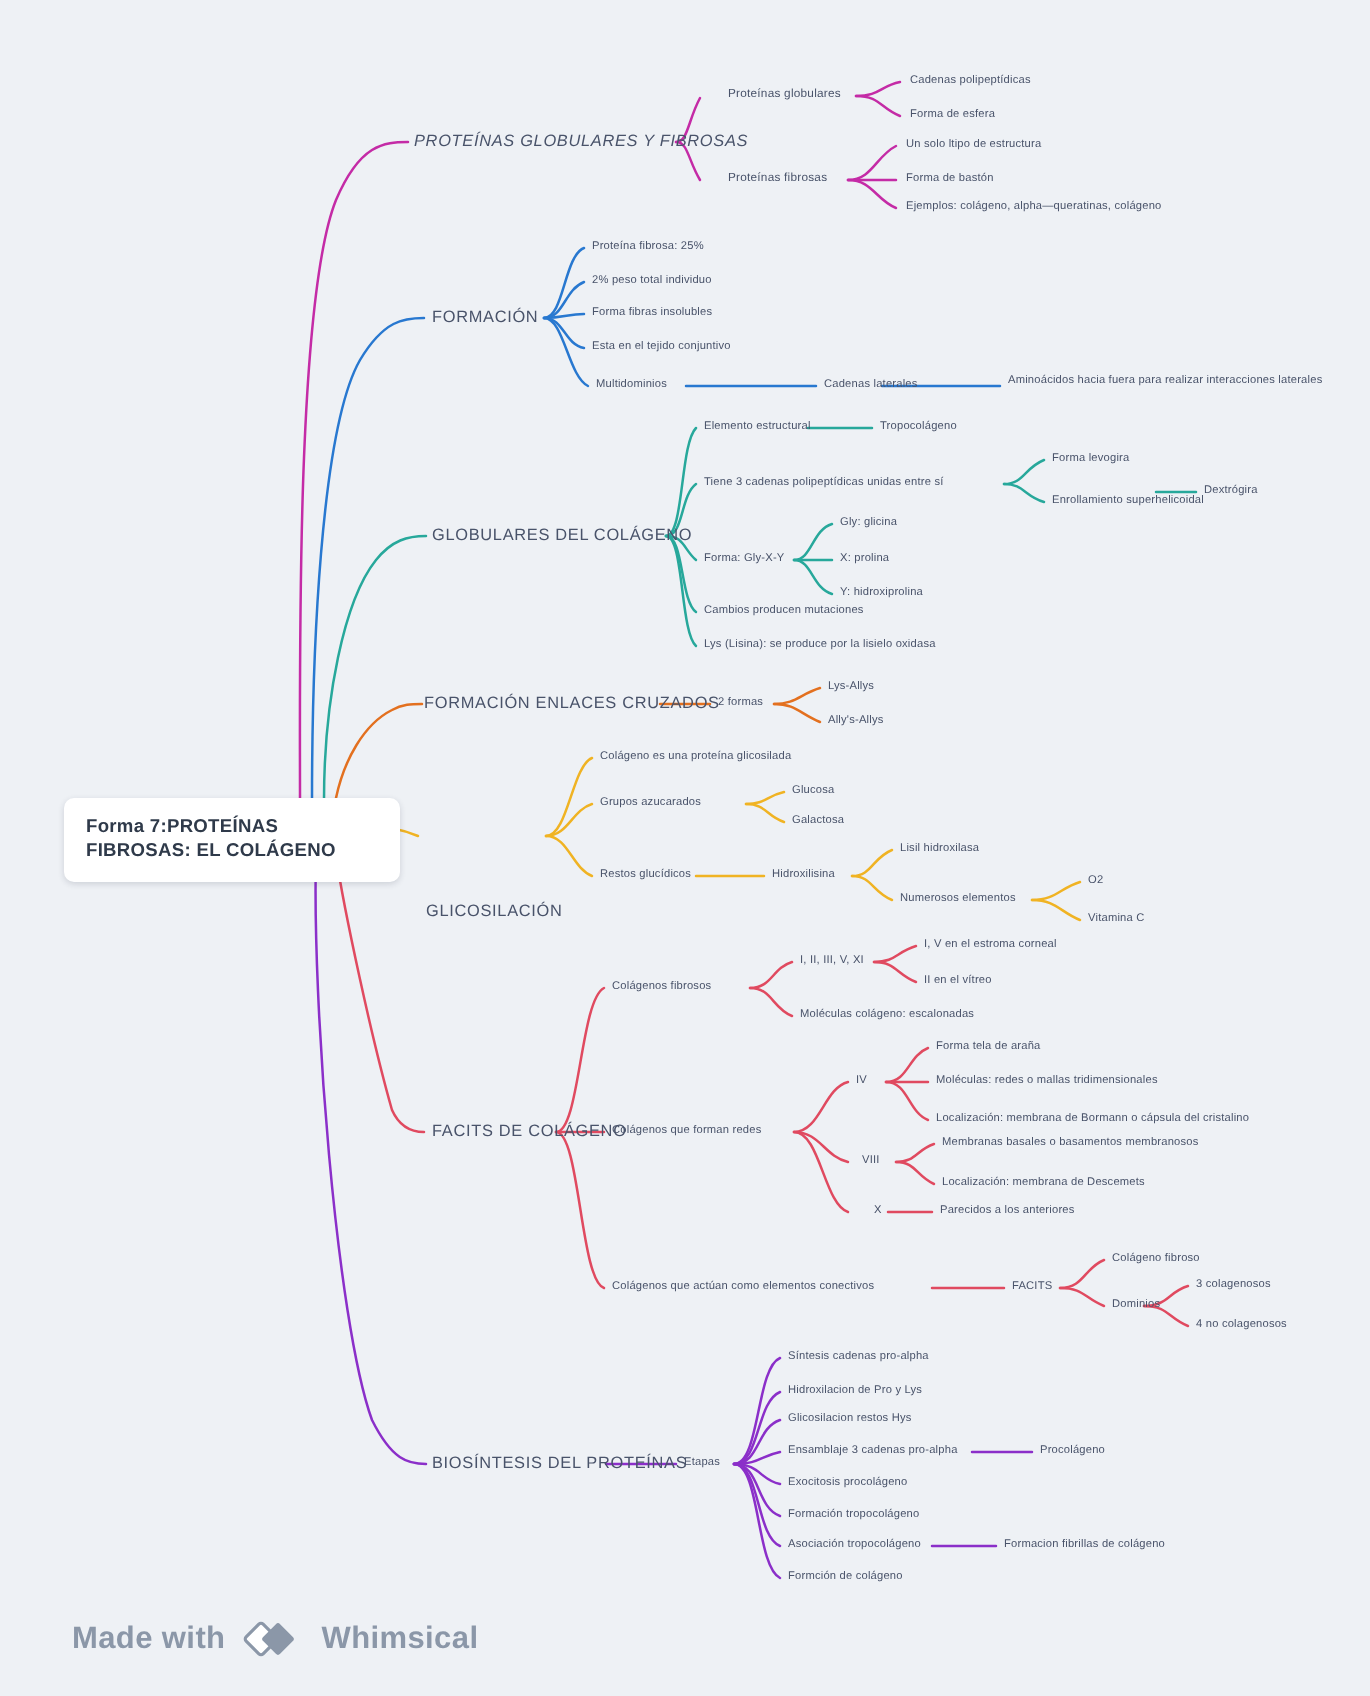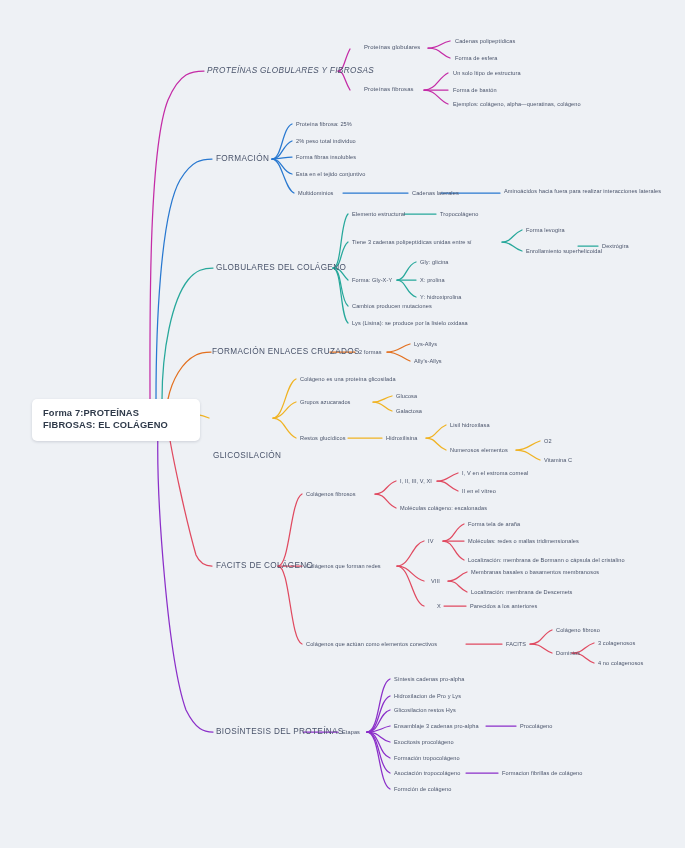--- a/index.html
+++ b/index.html
@@ -307,14 +307,22 @@
   <div class="node lvl3" style="left:394px; top:696px;">Hidroxilacion de Pro y Lys</div>
   <div class="node lvl3" style="left:394px; top:710px;">Glicosilacion restos Hys</div>
   <div class="node lvl3" style="left:394px; top:726px;">Ensamblaje 3 cadenas pro-alpha</div>
   <div class="node lvl3" style="left:520px; top:726px;">Procolágeno</div>
   <div class="node lvl3" style="left:394px; top:742px;">Exocitosis procolágeno</div>
   <div class="node lvl3" style="left:394px; top:758px;">Formación tropocolágeno</div>
   <div class="node lvl3" style="left:394px; top:773px;">Asociación tropocolágeno</div>
   <div class="node lvl3" style="left:502px; top:773px;">Formacion fibrillas de colágeno</div>
   <div class="node lvl3" style="left:394px; top:789px;">Formción de colágeno</div>
 
+  <div class="watermark">
+    <span>Made with</span>
+    <svg class="wm-logo" width="32" height="22" viewBox="0 0 32 22">
+      <rect x="3.5" y="4.5" width="12" height="12" rx="1.5" transform="rotate(45 9.5 10.5)" fill="#ffffff" stroke="#8b97a8" stroke-width="1.6"></rect>
+      <rect x="12" y="4.5" width="12" height="12" rx="1.5" transform="rotate(45 18 10.5)" fill="#8b97a8"></rect>
+    </svg>
+    <span>Whimsical</span>
+  </div>
 
 </div>
 
 </body></html>

